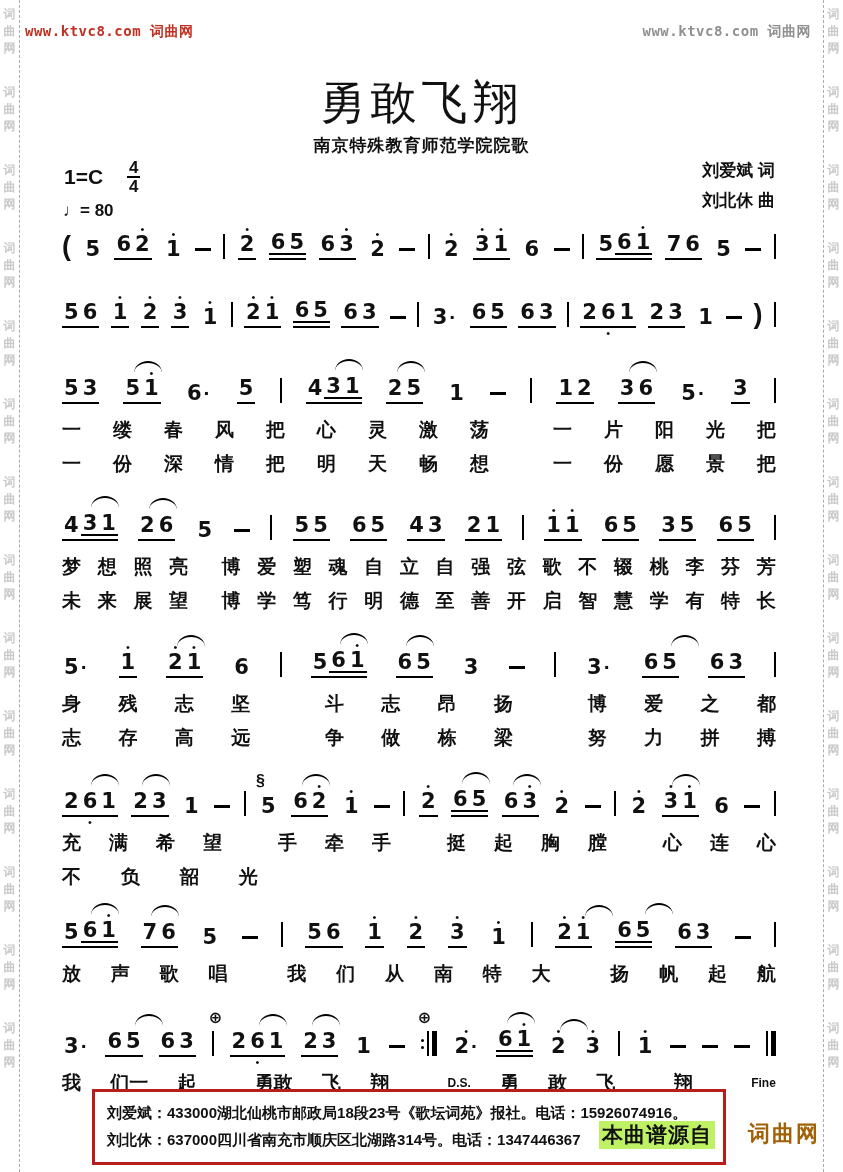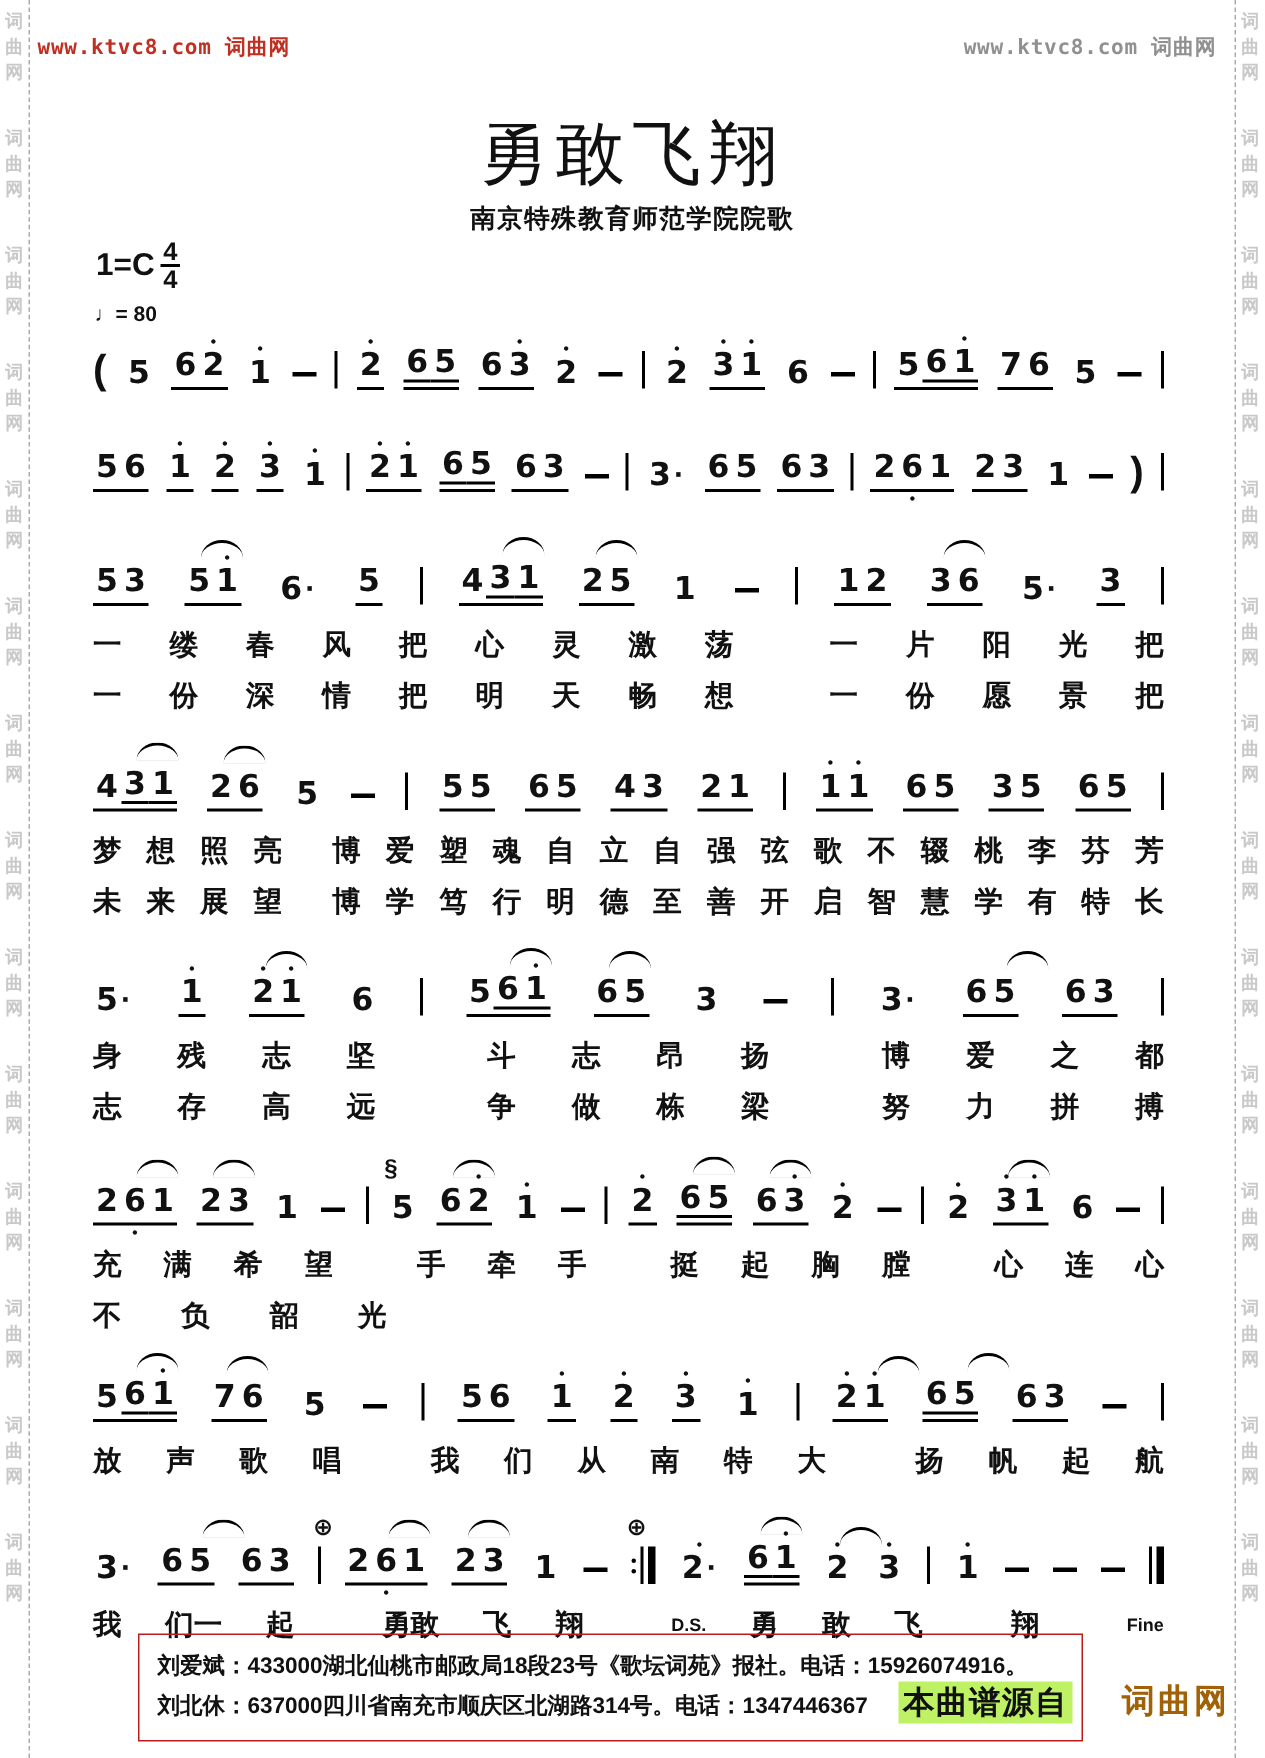--- a/index.html
+++ b/index.html
@@ -19,25 +19,25 @@
         font-size:14px;font-weight:bold;letter-spacing:0.5px;white-space:nowrap;text-align:right;}
   .site.left{left:25px;color:#c03022;}
   .site.right{right:32px;color:#909090;}
 
   .title{position:absolute;left:0;right:0;top:72px;text-align:center;
          font-size:46px;font-weight:normal;letter-spacing:5px;}
   .subtitle{position:absolute;left:0;right:0;top:134px;text-align:center;
             font-size:17px;font-weight:bold;letter-spacing:1px;}
 
   .meta-key{position:absolute;left:64px;top:160px;display:flex;align-items:center;
-            gap:4px;font-size:21px;font-weight:bold;}
+            gap:24px;font-size:21px;font-weight:bold;}
   .frac{display:inline-flex;flex-direction:column;align-items:center;font-size:17px;
         font-weight:bold;line-height:15px;}
   .frac .fl{width:13px;height:2px;background:#000;margin:1px 0;}
-  .meta-tempo{position:absolute;left:63px;top:201px;font-size:14px;font-weight:bold;}
+  .meta-tempo{position:absolute;left:63px;top:201px;font-size:17px;font-weight:bold;}
   .credits{position:absolute;right:68px;top:156px;text-align:right;font-size:17px;
            font-weight:bold;line-height:30px;}
 
   
   .score{position:absolute;left:62px;top:224px;width:714px;}
   .sys{position:relative;}
   .notes-row{display:flex;justify-content:space-between;align-items:flex-end;height:36px;}
   .sys-1{margin-bottom:32px;} .sys-2{margin-bottom:40px;} .sys-3{margin-bottom:28px;}
   .sys-4{margin-bottom:28px;} .sys-5{margin-bottom:24px;} .sys-6{margin-bottom:22px;padding-top:6px;}
   .sys-7{margin-bottom:26px;} .sys-8{padding-top:8px;}
@@ -63,21 +63,21 @@
   .dash{width:16px;height:3px;background:#000;margin-bottom:9px;}
   .paren{font-size:27px;font-weight:bold;line-height:26px;margin-bottom:1px;}
 
   .lyr-row{display:flex;justify-content:space-between;align-items:flex-end;margin-top:13px;
            font-size:19px;font-weight:bold;min-height:23px;}
   .lyr-row.second{margin-top:8px;}
   .lyr{white-space:nowrap;}
   .lyr.latin{font-size:12px;align-self:center;}
 
   
-  .footer-box{position:absolute;left:92px;top:1089px;width:604px;border:1px solid #b91c1c;
+  .footer-box{position:absolute;left:92px;top:1089px;width:604px;border:3px solid #b91c1c;
               padding:7px 12px 9px;font-size:15px;font-weight:bold;line-height:27px;color:#111;}
   .source-label{position:absolute;left:599px;top:1121px;font-size:21px;font-weight:bold;
                 background:#bef264;padding:0 3px;letter-spacing:1px;white-space:nowrap;}
   .logo-bottom{position:absolute;left:748px;top:1119px;font-size:22px;font-weight:bold;
                letter-spacing:2px;white-space:nowrap;}
 </style>
 </head>
 <body>
 
 <div id="page">
@@ -207,20 +207,24 @@
   <div class="meta-key">
     <span>1=C</span>
     <span class="frac">
       <b>4</b>
       <i class="fl"></i>
       <b>4</b>
     </span>
   </div>
   <div class="meta-tempo">
     <span>♩</span><span>= 80</span>
+  </div>
+  <div class="credits">
+    <div>刘爱斌 词</div>
+    <div>刘北休 曲</div>
   </div>
 
   <div class="score" id="score">
       <div class="sys sys-1">
         <div class="notes-row">
           <span class="paren">(</span>
           <span class="cell">
             <span class="note"><b class="dg">5</b></span>
           </span>
           <span class="cell ul">

